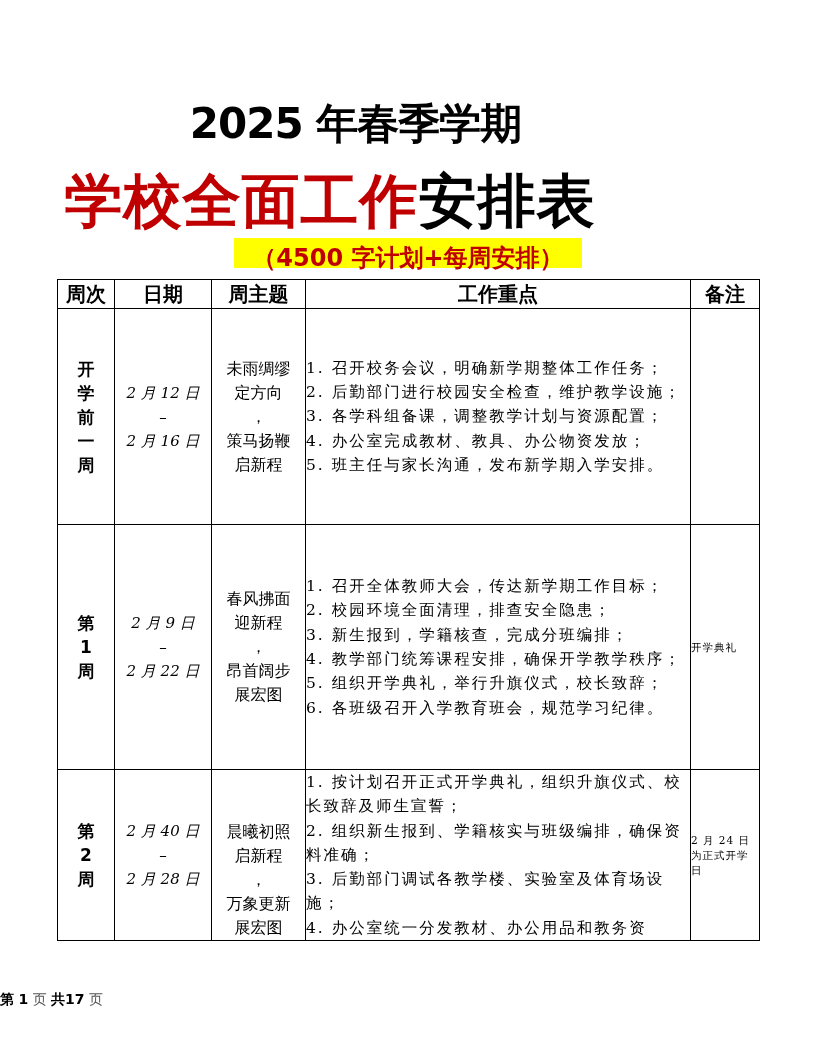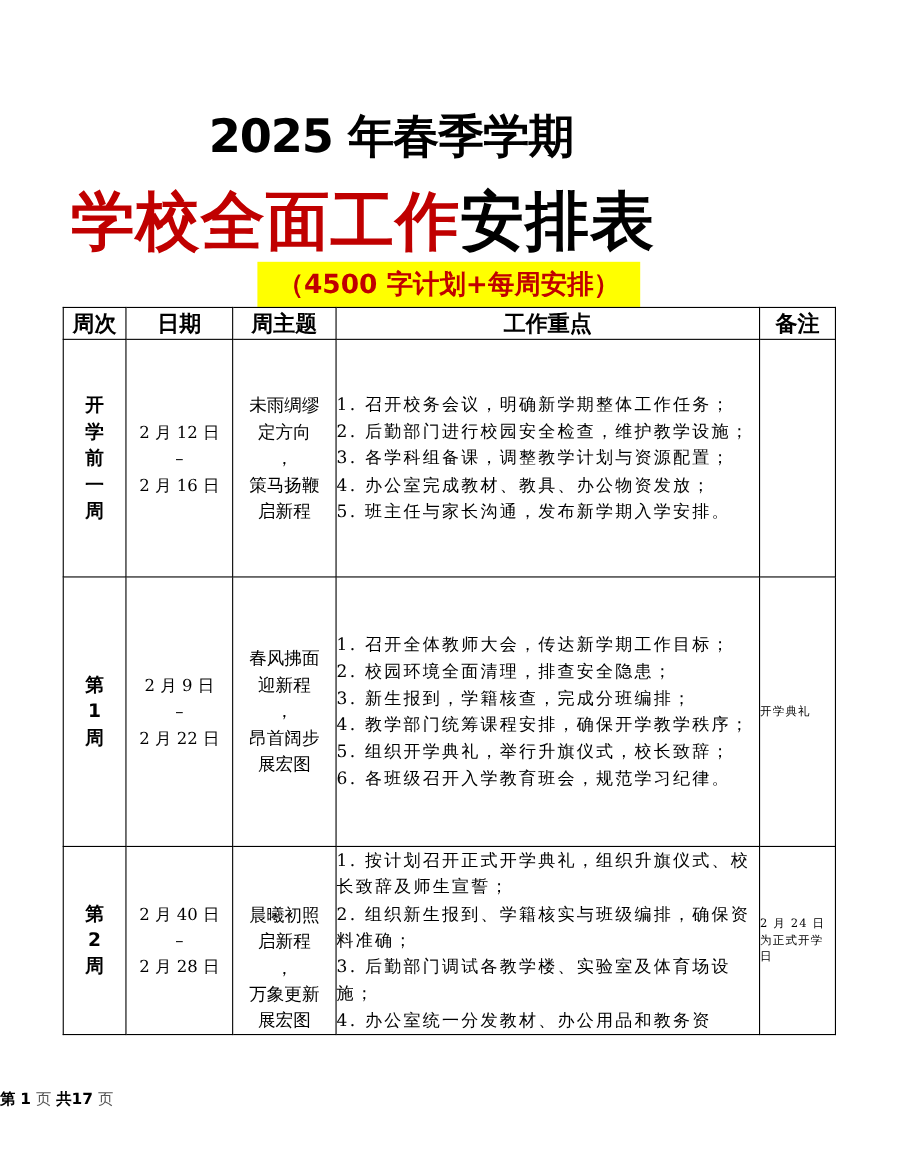--- a/index.html
+++ b/index.html
@@ -1,28 +1,28 @@
 <!DOCTYPE html>
 <html><head>
 <meta charset="utf-8">
 <style>
   html, body { margin:0; padding:0; background:#ffffff; }
   body { width:816px; height:1056px; position:relative; overflow:hidden; font-family:"DejaVu Serif", serif; color:#000; }
   .title1 { position:absolute; left:0; top:96px; width:711px; text-align:center; font-family:"DejaVu Sans", sans-serif; font-weight:bold; font-size:42px; line-height:56px; letter-spacing:-1px; }
   .title2 { position:absolute; left:0; top:166px; width:660px; text-align:center; font-family:"DejaVu Sans", sans-serif; font-weight:bold; font-size:58px; line-height:70px; letter-spacing:1px; }
   .title2 .red { color:#c00000; }
   .title2 .black { color:#000; }
-  .subtitle { position:absolute; left:234px; top:238px; width:348px; height:41px; background:#ffff00; color:#c00000; text-align:center; font-family:"DejaVu Sans", sans-serif; font-weight:bold; font-size:24px; line-height:41px; }
+  .subtitle { position:absolute; left:234px; top:238px; width:348px; height:30px; background:#ffff00; color:#c00000; text-align:center; font-family:"DejaVu Sans", sans-serif; font-weight:bold; font-size:24px; line-height:41px; }
   table.plan { position:absolute; left:57px; top:279px; width:702px; border-collapse:collapse; table-layout:fixed; }
   table.plan td, table.plan th { border:1.5px solid #000; padding:0; vertical-align:middle; }
   table.plan th { height:28px; font-family:"DejaVu Sans", sans-serif; font-weight:bold; font-size:20px; text-align:center; line-height:28px; }
   .c-week { width:57px; } .c-date { width:97px; } .c-theme { width:94px; } .c-focus { width:385px; } .c-note { width:69px; }
   td.week { text-align:center; font-weight:bold; font-size:17px; line-height:24px; font-family:"DejaVu Sans", sans-serif; }
   td.week span { display:block; }
-  td.date { text-align:center; font-size:15px; line-height:24px; }
+  td.date { text-align:center; font-size:15px; line-height:24px;font-style:italic; }
   td.date span { display:block; }
   td.theme { text-align:center; font-size:16px; line-height:24px; }
   td.theme span { display:block; }
   td.focus { vertical-align:top; font-size:15.5px; line-height:24.3px; padding:1px 4px 2px 5px; letter-spacing:2px; }
   td.focus div { margin:0; }
   td.note { vertical-align:top; font-size:10.5px; line-height:15px; padding:3px 6px 0 8px; letter-spacing:1px; }
   .r1 { height:216px; } .r2 { height:245px; } .r3 { height:168px; }
   .footer { position:absolute; left:0; top:991px; width:688px; font-size:14px; font-family:"DejaVu Sans", sans-serif; }
   .footer b { font-weight:bold; }
   .footer .lt { color:#555; font-weight:normal; }

